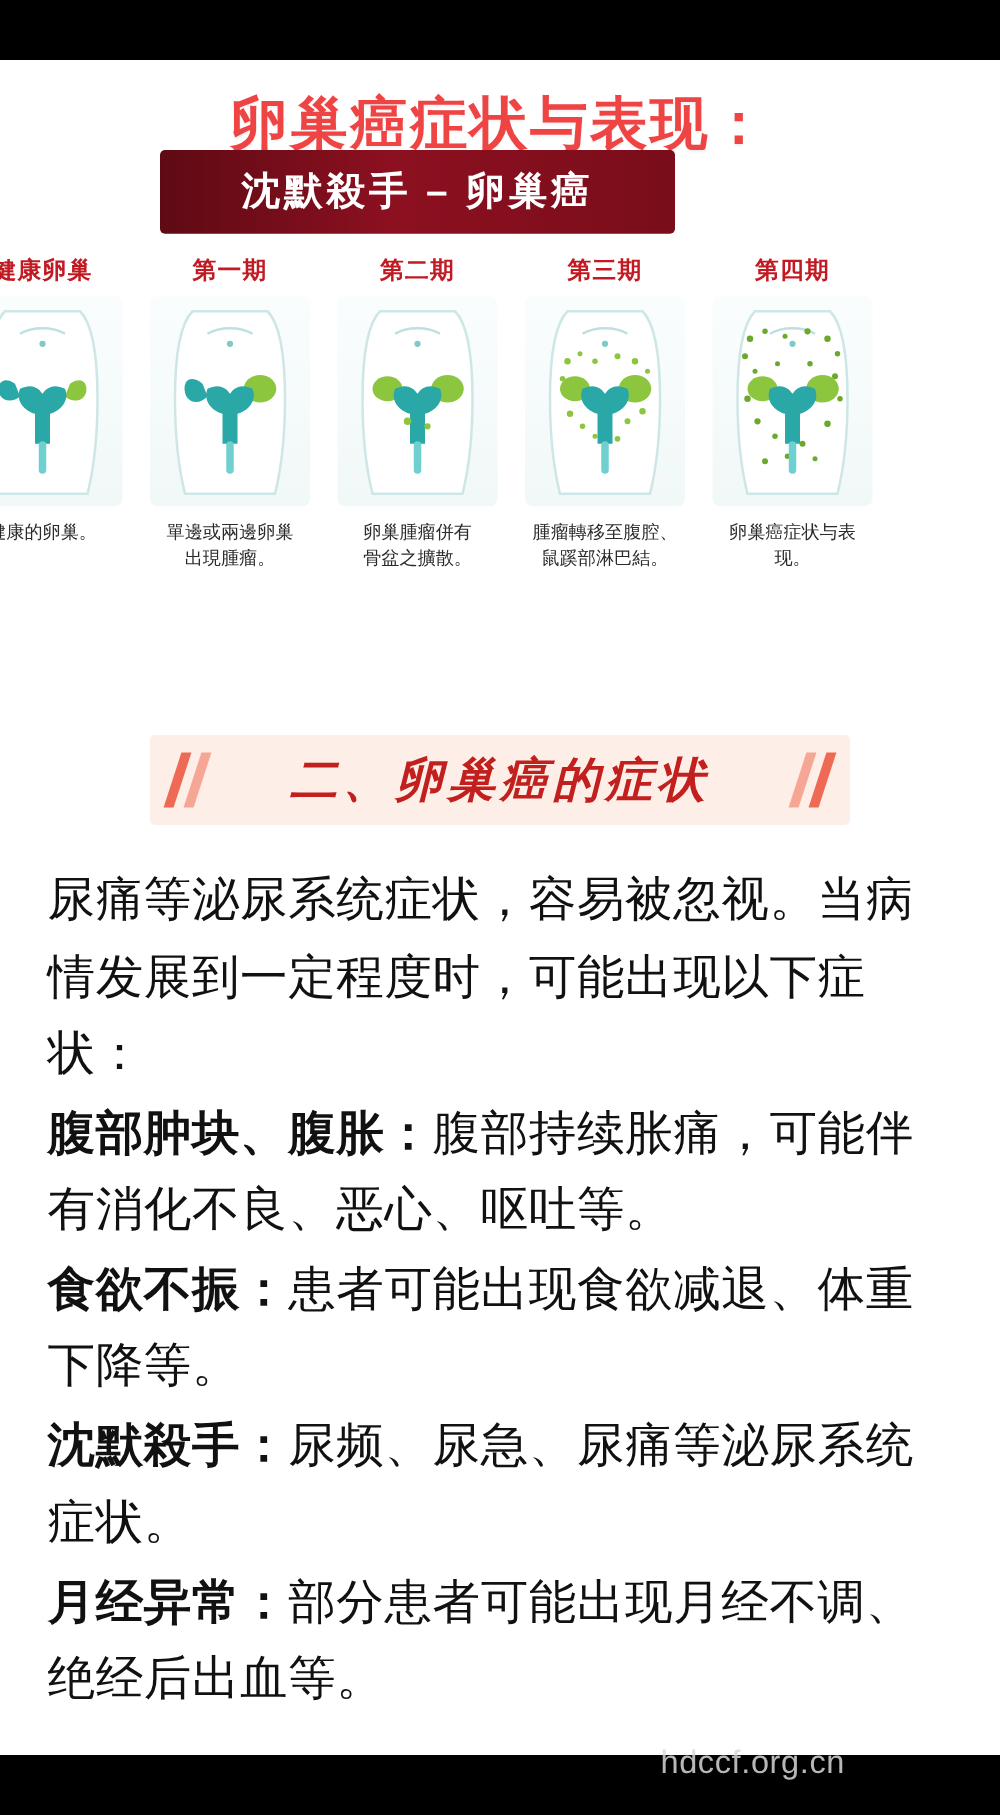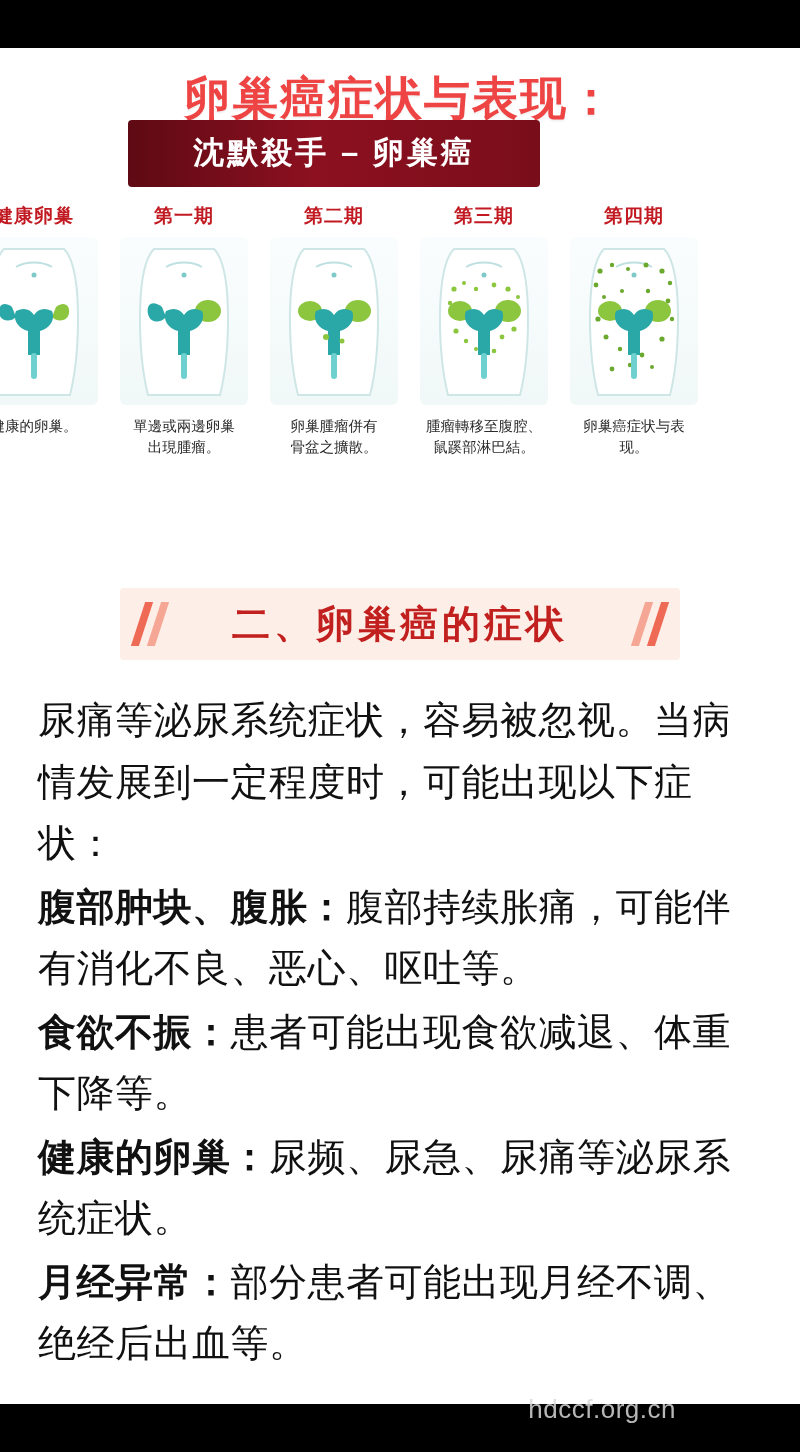--- a/index.html
+++ b/index.html
@@ -117,20 +117,21 @@
     display: flex;
     align-items: center;
     justify-content: center;
     z-index: 2;
   }
   .sec-head .txt {
     font-size: 38px;
     font-weight: bold;
     color: #c2201e;
     letter-spacing: 4px;
+    font-style: italic;
   }
   .slash {
     position: absolute;
     top: 14px;
     height: 44px;
     width: 8px;
     background: #ef6a55;
     transform: skewX(-18deg);
   }
   .slash.l1 { left: 18px; }
@@ -329,20 +330,20 @@
     <span class="slash l2"></span>
     <span class="txt">二、卵巢癌的症状</span>
     <span class="slash r1"></span>
     <span class="slash r2"></span>
   </div>
 
   <div class="content">
     <p class="para">尿痛等泌尿系统症状，容易被忽视。当病情发展到一定程度时，可能出现以下症状：</p>
     <p class="para"><b>腹部肿块、腹胀：</b><span>腹部持续胀痛，可能伴有消化不良、恶心、呕吐等。</span></p>
     <p class="para"><b>食欲不振：</b><span>患者可能出现食欲减退、体重下降等。</span></p>
-    <p class="para"><b>健康的卵巢：</b><span>尿频、尿急、尿痛等泌尿系统症状。</span></p>
+    <p class="para"><b>沈默殺手：</b><span>尿频、尿急、尿痛等泌尿系统症状。</span></p>
     <p class="para"><b>月经异常：</b><span>部分患者可能出现月经不调、绝经后出血等。</span></p>
   </div>
 
 </div>
 
 <div class="footer"></div>
 <div class="footer-text">hdccf.org.cn</div>
 
 </body></html>

